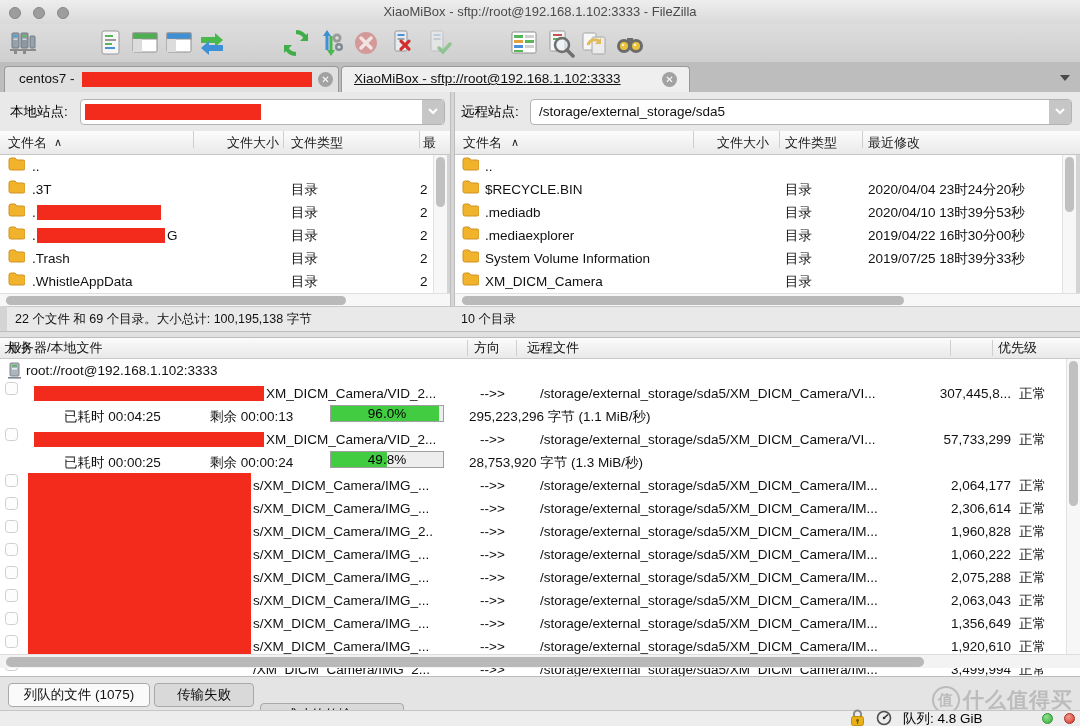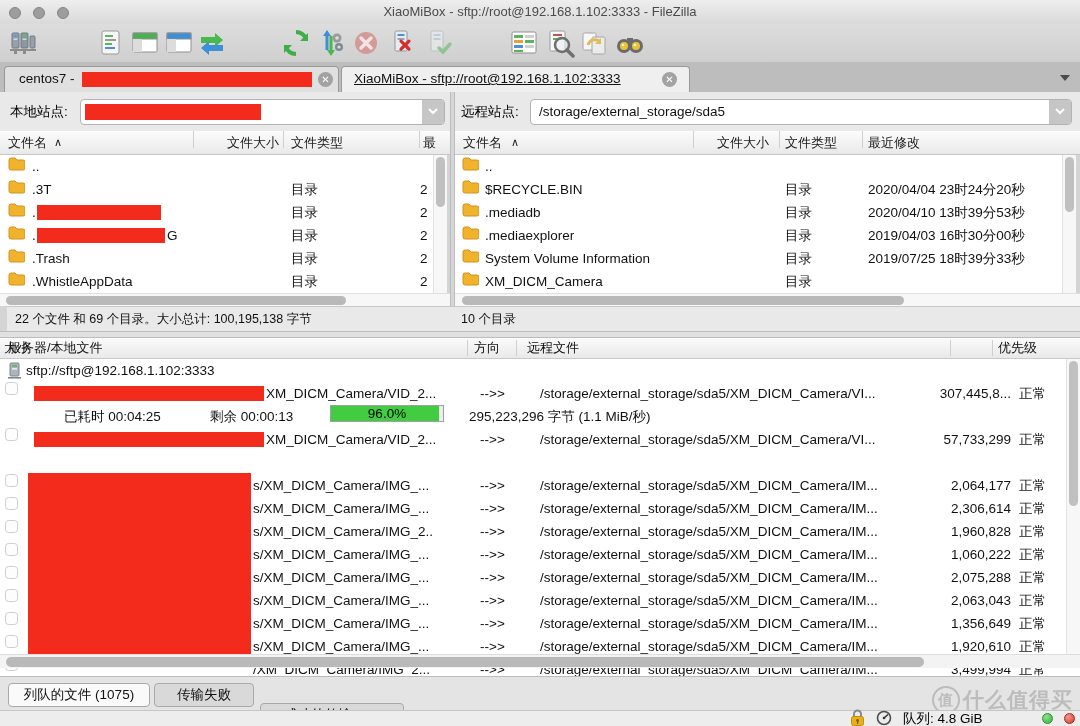--- a/index.html
+++ b/index.html
@@ -362,21 +362,21 @@
     <span style="left:30px">.mediadb</span>
     <span style="left:330px">目录</span>
     <span style="left:413px">2020/04/10 13时39分53秒</span>
   </div>
   <div class="frow" style="top:69px">
     <span class="fold" style="left:7px"><svg width="17" height="14">
           <path d="M1 3 q0-2 2-2 h4 l2 2 h6 q2 0 2 2 v6 q0 2 -2 2 h-12 q-2 0 -2 -2 z" fill="#f2b32c" stroke="#cf9322"></path>
         </svg></span>
     <span style="left:30px">.mediaexplorer</span>
     <span style="left:330px">目录</span>
-    <span style="left:413px">2019/04/03 16时30分00秒</span>
+    <span style="left:413px">2019/04/22 16时30分00秒</span>
   </div>
   <div class="frow" style="top:92px">
     <span class="fold" style="left:7px"><svg width="17" height="14">
           <path d="M1 3 q0-2 2-2 h4 l2 2 h6 q2 0 2 2 v6 q0 2 -2 2 h-12 q-2 0 -2 -2 z" fill="#f2b32c" stroke="#cf9322"></path>
         </svg></span>
     <span style="left:30px">System Volume Information</span>
     <span style="left:330px">目录</span>
     <span style="left:413px">2019/07/25 18时39分33秒</span>
   </div>
   <div class="frow" style="top:115px">
@@ -415,21 +415,21 @@
 
   <div class="qrow" style="top:0">
     <span class="fold" style="left:6px;top:3px">
       <svg width="16" height="17">
           <rect x="4" y="1" width="9" height="13" rx="1" fill="#aeb6bd" stroke="#7e868d"></rect>
           <rect x="6" y="3" width="5" height="1.6" fill="#57b657"></rect>
           <rect x="6" y="6" width="5" height="1.6" fill="#e9edf0"></rect>
           <rect x="2" y="15" width="13" height="1.6" fill="#7e868d"></rect>
         </svg>
     </span>
-    <span style="left:26px">sftp://sftp@192.168.1.102:3333</span>
+    <span style="left:26px">root://root@192.168.1.102:3333</span>
   </div>
 
   <div class="qrow" style="top:23px">
     <span class="chk"></span>
     <span class="redbar" style="left:34px;top:4px;width:230px;height:15px"></span>
     <span style="left:266px">XM_DICM_Camera/VID_2...</span>
     <span style="left:480px">--&gt;&gt;</span>
     <span style="left:540px">/storage/external_storage/sda5/XM_DICM_Camera/VI...</span>
     <span class="qsize">307,445,8...</span>
     <span style="left:1019px">正常</span>
@@ -448,20 +448,29 @@
   <div class="qrow" style="top:69px">
     <span class="chk"></span>
     <span class="redbar" style="left:34px;top:4px;width:230px;height:15px"></span>
     <span style="left:266px">XM_DICM_Camera/VID_2...</span>
     <span style="left:480px">--&gt;&gt;</span>
     <span style="left:540px">/storage/external_storage/sda5/XM_DICM_Camera/VI...</span>
     <span class="qsize">57,733,299</span>
     <span style="left:1019px">正常</span>
   </div>
 
+  <div class="qrow" style="top:92px">
+    <span style="left:64px">已耗时 00:00:25</span>
+    <span style="left:210px">剩余 00:00:24</span>
+    <span class="pbar">
+      <span class="pfill" style="width: 49.8%;"></span>
+      <span class="plabel">49.8%</span>
+    </span>
+    <span style="left:469px">28,753,920 字节 (1.3 MiB/秒)</span>
+  </div>
 
   <div class="qrow" style="top:115px">
     <span class="chk"></span>
     <span style="left:253px">s/XM_DICM_Camera/IMG_...</span>
     <span style="left:480px">--&gt;&gt;</span>
     <span style="left:540px">/storage/external_storage/sda5/XM_DICM_Camera/IM...</span>
     <span class="qsize">2,064,177</span>
     <span style="left:1019px">正常</span>
   </div>
   <div class="qrow" style="top:138px">

